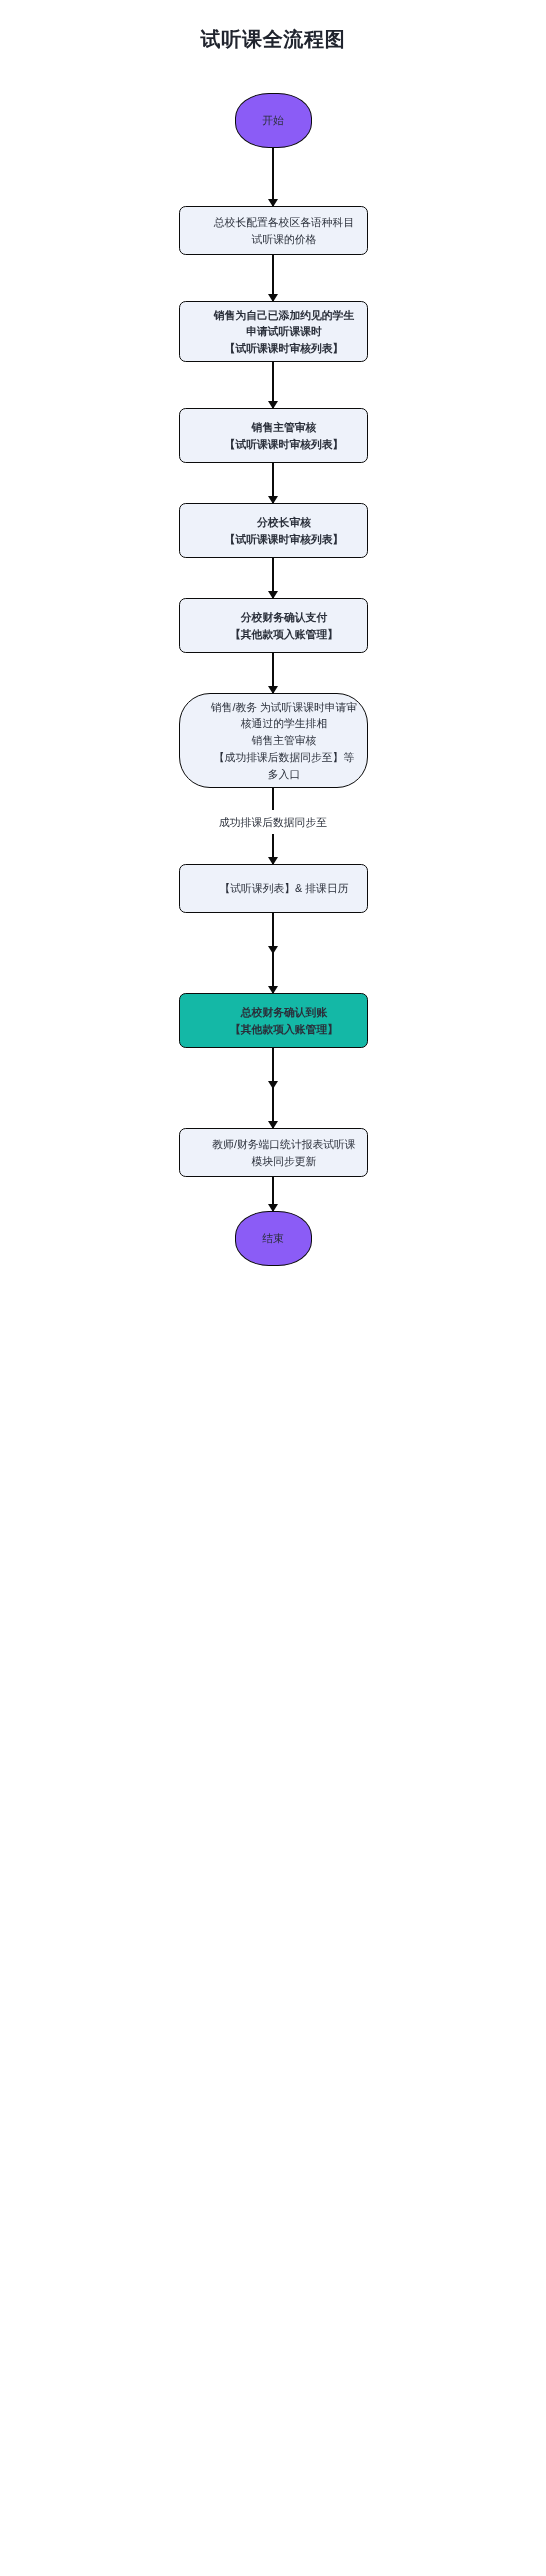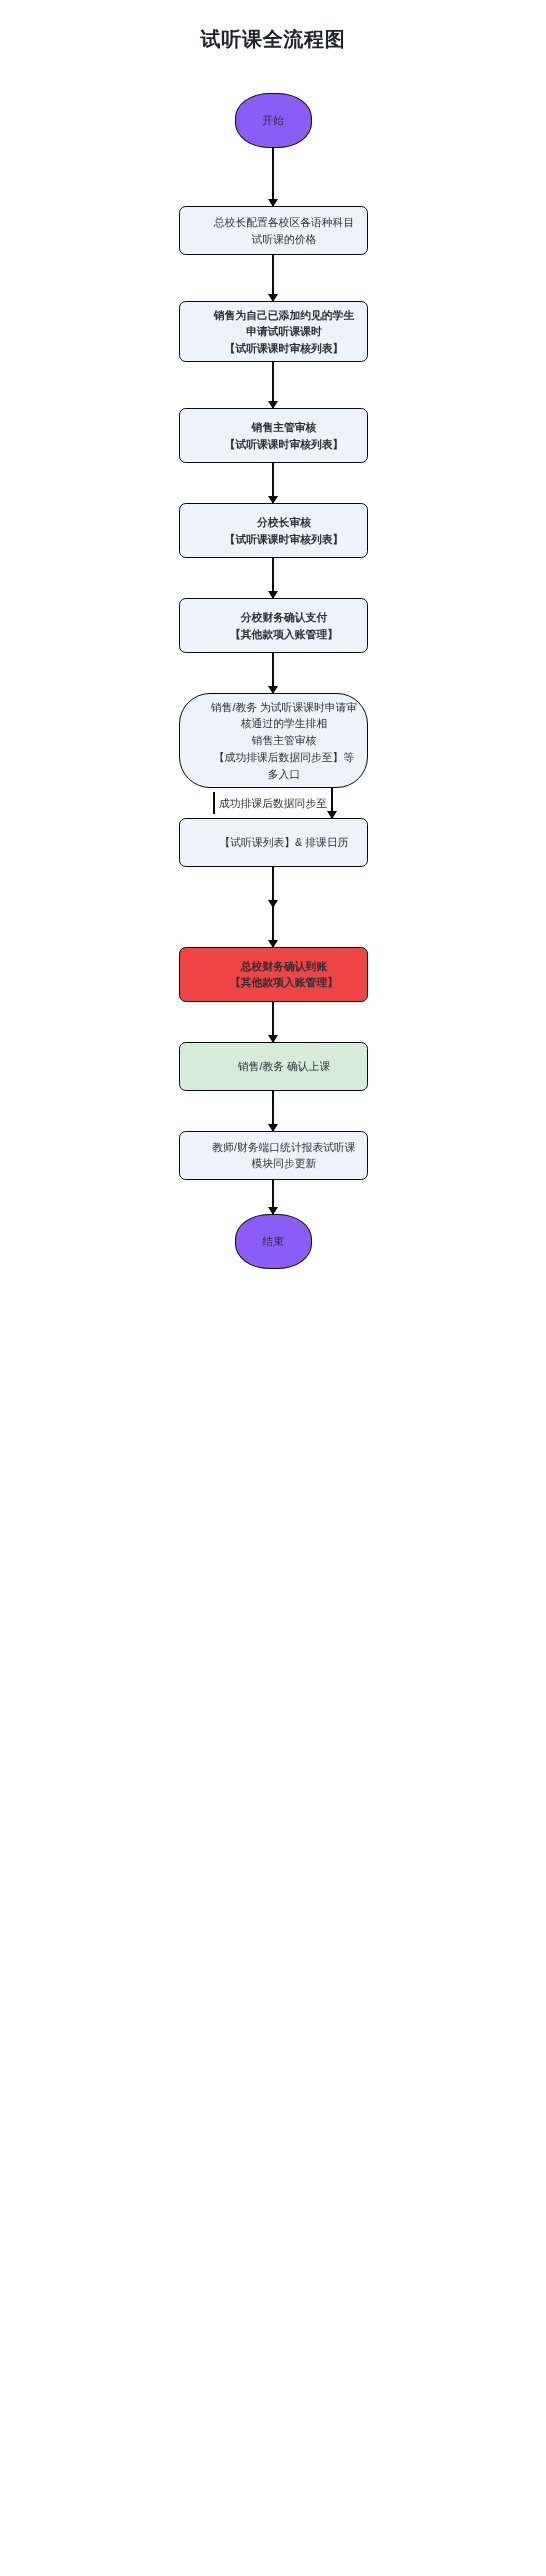--- a/index.html
+++ b/index.html
@@ -72,21 +72,21 @@
   .node.process {
     width: 189px;
     min-height: 49px;
     border-radius: 6.7px;
     background: #eef2fa;
     padding-left: 31px;
   }
   .node.process.tall-2 { min-height: 55px; font-weight: bold; }
   .node.process.tall-3 { min-height: 70px; border-radius: 31px; }
 
-  .node.accent-yellow { background: #ef4444; }
+  .node.accent-yellow { background: #14b8a6; }
   .node.accent-green  { background: #d6ecd8; }
 
   
   .edge {
     position: relative;
     width: 1.5px;
     background: #0b0b0b;
     margin: 0 auto;
     display: block;
   }
@@ -103,21 +103,21 @@
     border-top: 8.2px solid #0b0b0b;
   }
   .edge.short  { height: 34px; }
   .edge.normal { height: 40px; }
   .edge.long   { height: 46px; }
   .edge.xlong  { height: 58px; }
 
   
   .edge-labeled {
     display: flex;
-    flex-direction: row;
+    flex-direction: column;
     align-items: center;
   }
   .edge-labeled .stem {
     width: 1.5px;
     background: #0b0b0b;
     height: 22px;
   }
   .edge-labeled .edge-label {
     font-size: 10.8px;
     color: #2a2f3a;
@@ -217,23 +217,20 @@
 
   <div class="edge normal"></div>
 
   <div class="node process tall-2 accent-yellow">
     <span class="line">总校财务确认到账</span>
     <span class="line">【其他款项入账管理】</span>
   </div>
 
   <div class="edge normal"></div>
 
-  <div class="node process accent-green">
-    <span class="line">销售/教务 确认上课</span>
-  </div>
 
   <div class="edge normal"></div>
 
   <div class="node process">
     <span class="line">教师/财务端口统计报表试听课模块同步更新</span>
   </div>
 
   <div class="edge short"></div>
 
   <div class="node terminal">

